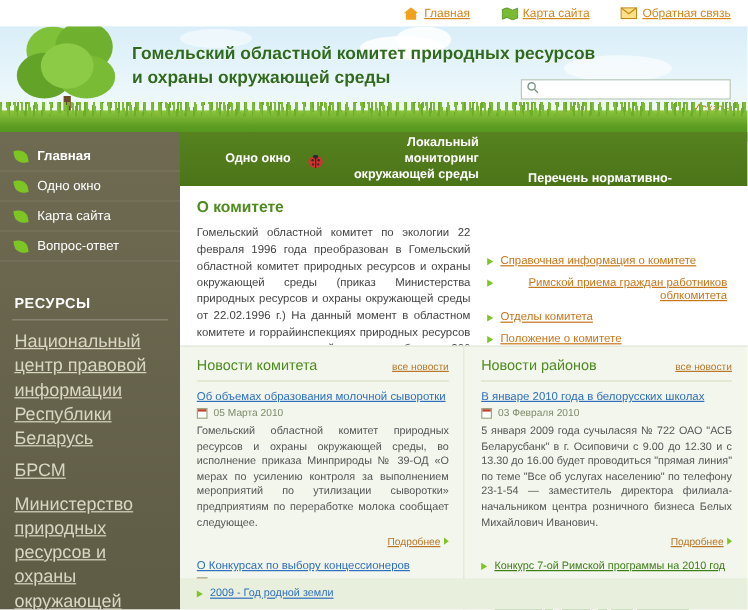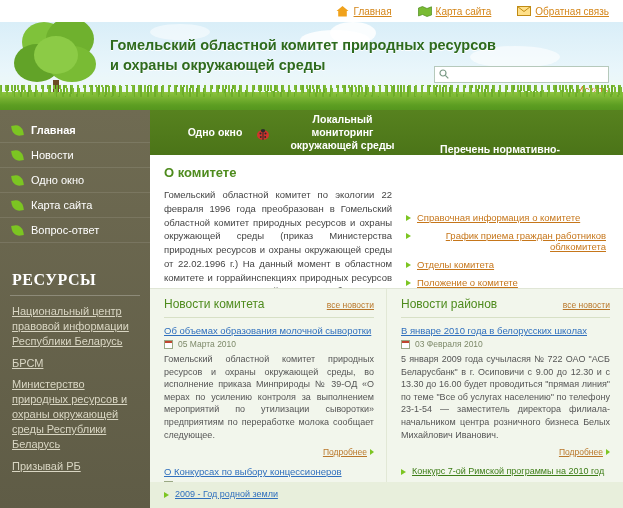--- a/index.html
+++ b/index.html
@@ -76,48 +76,47 @@
   .topnav {
     position:absolute; top:110px; left:0; width:623px; height:45px;
     background:linear-gradient(to bottom,#57821f 0%, #4b7418 100%);
     display:flex; align-items:center;
   }
   .topnav .navitem {
     color:#ffffff; font-size:10.5px; font-weight:bold; text-align:center;
     line-height:1.25; padding:0 6px; cursor:pointer;
   }
   .navitem.i1 { width:130px; margin-left:150px; }
-  .navitem.i2 { width:125px; }
+  .navitem.i2 { width:125px;text-align:right; }
   .navitem.i3 { width:190px; }
   .ladybug { position:absolute; left:256px; top:19px; width:14px; height:11px; }
 
   
   .sidebar {
     position:absolute; top:110px; left:0; width:150px; height:398px;
     background:linear-gradient(to bottom,#6f6b52 0%, #5f5c46 100%);
   }
   .sidemenu { padding-top:8px; }
   .side-item {
     display:flex; align-items:center; gap:8px;
     height:25px; padding-left:12px; color:#ffffff; font-size:11px;
     border-bottom:1px solid rgba(255,255,255,0.10); cursor:pointer;
   }
   .side-item.active { color:#ffffff; font-weight:bold; }
   .leaf {
     width:11px; height:11px; background:#7cc522;
     border-radius:0 70% 0 70%; transform:rotate(-10deg); flex:none;
   }
   .res-head {
-    margin:28px 0 6px 12px; color:#ffffff; font-size:16px; font-weight:bold;
+    margin:28px 0 6px 12px; color:#ffffff; font-size:12px; font-weight:bold;
     letter-spacing:0.5px;
-    font-family:Liberation Serif, serif;
   }
   .res-sep { height:1px; background:rgba(255,255,255,0.25); margin:0 10px 8px 10px; }
   .res-link {
-    display:block; color:#d9d6c3; font-size:11px; line-height:1.35;
+    display:block; color:#d9d6c3; font-size:15px; line-height:1.35;
     padding:0 10px 7px 12px; text-decoration:underline; cursor:pointer;
   }
 
   
   .content {
     position:absolute; top:155px; left:150px; width:473px; height:294px;
     background:#ffffff;
   }
   .about { padding:10px 14px 4px 14px; }
   .h-green { color:#4e8b1d; font-size:13px; font-weight:bold; margin:0 0 8px 0; }
@@ -251,24 +250,20 @@
   </div>
 
   <div class="sidebar">
     <div class="sidemenu">
       <div class="side-item active">
         <span class="leaf"></span>
         <span>Главная</span>
       </div>
       <div class="side-item">
         <span class="leaf"></span>
-        <span>Новости</span>
-      </div>
-      <div class="side-item">
-        <span class="leaf"></span>
         <span>Одно окно</span>
       </div>
       <div class="side-item">
         <span class="leaf"></span>
         <span>Карта сайта</span>
       </div>
       <div class="side-item">
         <span class="leaf"></span>
         <span>Вопрос-ответ</span>
       </div>
@@ -288,21 +283,21 @@
       <h2 class="h-green">О комитете</h2>
       <div class="about-body">
         <div class="about-text">Гомельский областной комитет по экологии 22 февраля 1996 года преобразован в Гомельский областной комитет природных ресурсов и охраны окружающей среды (приказ Министерства природных ресурсов и охраны окружающей среды от 22.02.1996 г.) На данный момент в областном комитете и горрайинспекциях природных ресурсов и охраны окружающей среды работает 206 человек, в том числе 53 – в областном комитете и  153 – в горрайинспекциях.</div>
         <div class="about-links">
           <div class="alink">
             <span class="arrow"></span>
             <a>Справочная информация о комитете</a>
           </div>
           <div class="alink">
             <span class="arrow"></span>
-            <a>График приема граждан работников облкомитета</a>
+            <a>Римской приема граждан работников облкомитета</a>
           </div>
           <div class="alink">
             <span class="arrow"></span>
             <a>Отделы комитета</a>
           </div>
           <div class="alink">
             <span class="arrow"></span>
             <a>Положение о комитете</a>
           </div>
         </div>

